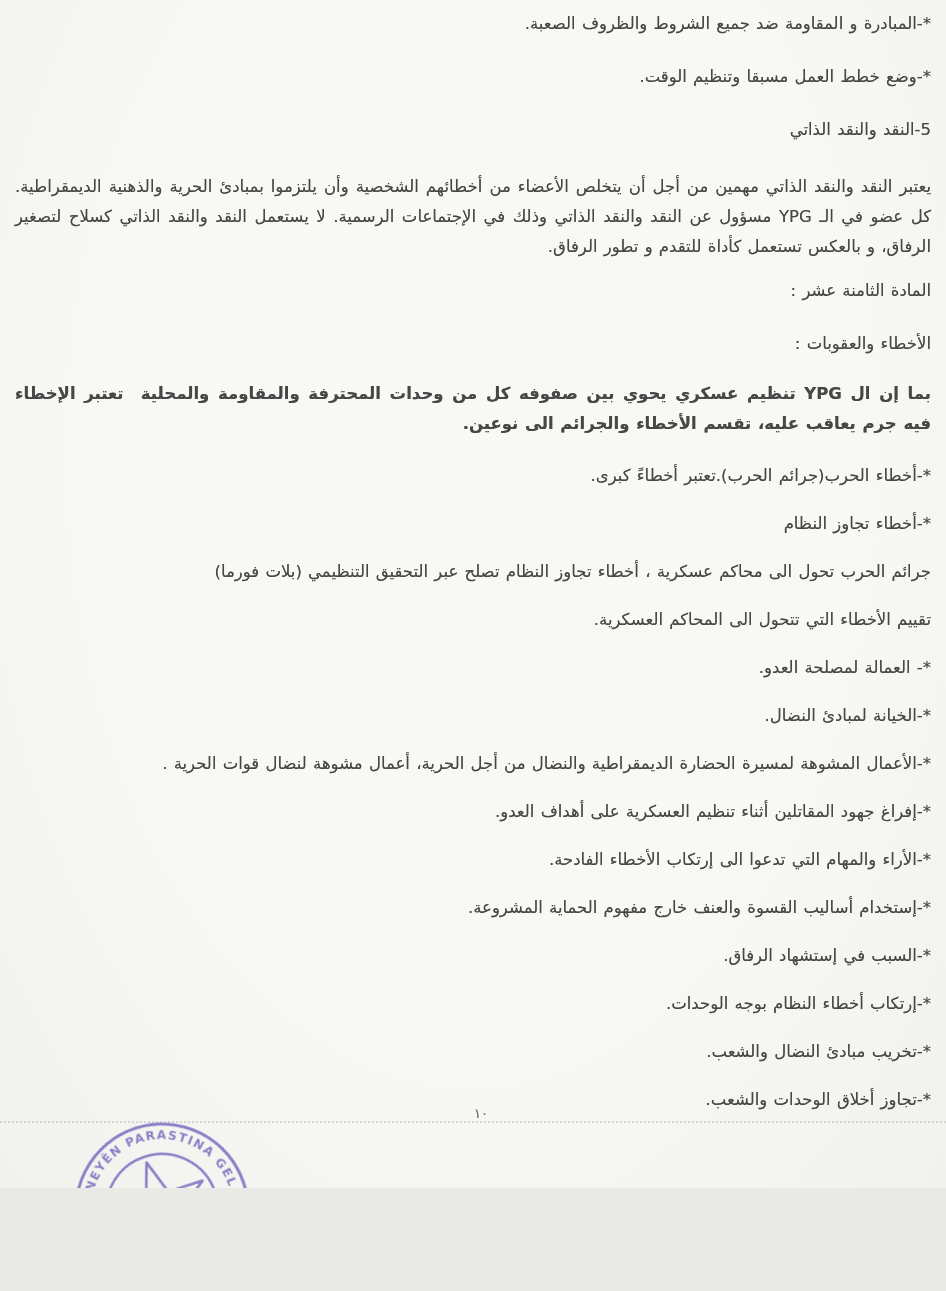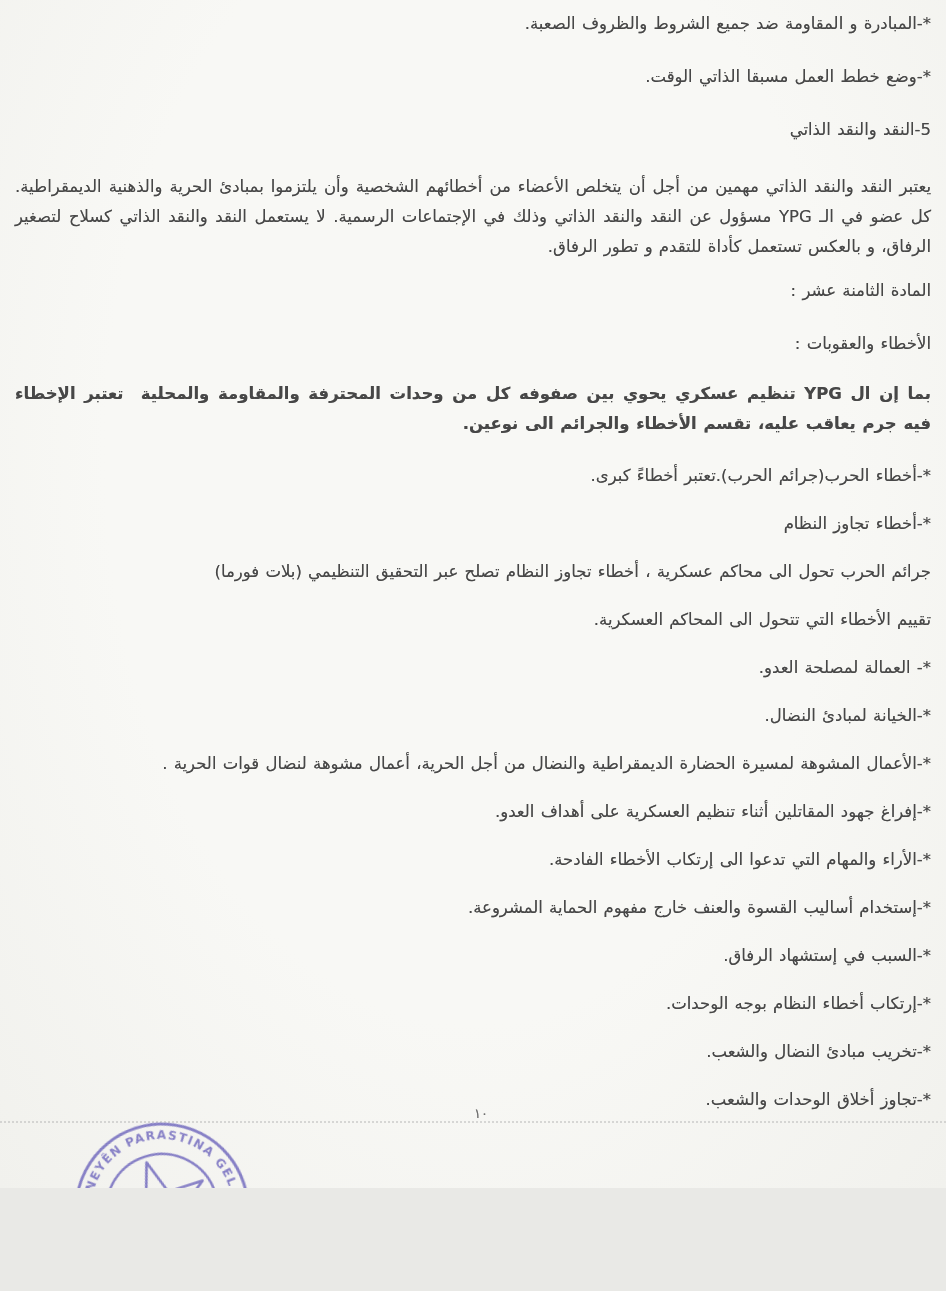--- a/index.html
+++ b/index.html
@@ -51,21 +51,21 @@
     background:#41414a;border-radius:3px;transform:rotate(-1.5deg);opacity:.8;
   }
 </style>
 </head>
 <body>
 
 <div class="page">
 
   <div class="doc">
     <p class="line">*-المبادرة و المقاومة ضد جميع الشروط والظروف الصعبة.</p>
-    <p class="line">*-وضع خطط العمل مسبقا الذاتي الوقت.</p>
+    <p class="line">*-وضع خطط العمل مسبقا وتنظيم الوقت.</p>
     <p class="line t">5-النقد والنقد الذاتي</p>
     <p class="para">يعتبر النقد والنقد الذاتي مهمين من أجل أن يتخلص الأعضاء من أخطائهم الشخصية وأن يلتزموا بمبادئ الحرية والذهنية الديمقراطية. كل عضو في الـ YPG مسؤول عن النقد والنقد الذاتي وذلك في الإجتماعات الرسمية. لا يستعمل النقد والنقد الذاتي كسلاح لتصغير الرفاق، و بالعكس تستعمل كأداة للتقدم و تطور الرفاق.</p>
     <p class="line">المادة الثامنة عشر :</p>
     <p class="line h">الأخطاء والعقوبات :</p>
     <p class="para b">بما إن ال YPG تنظيم عسكري يحوي بين صفوفه كل من وحدات المحترفة والمقاومة والمحلية&nbsp; تعتبر الإخطاء فيه جرم يعاقب عليه، تقسم الأخطاء والجرائم الى نوعين.</p>
     <p class="line s">*-أخطاء الحرب(جرائم الحرب).تعتبر أخطاءً كبرى.</p>
     <p class="line s">*-أخطاء تجاوز النظام</p>
     <p class="line s">جرائم الحرب تحول الى محاكم عسكرية ، أخطاء تجاوز النظام تصلح عبر التحقيق التنظيمي (بلات فورما)</p>
     <p class="line s">تقييم الأخطاء التي تتحول الى المحاكم العسكرية.</p>
     <p class="line s">*- العمالة لمصلحة العدو.</p>

